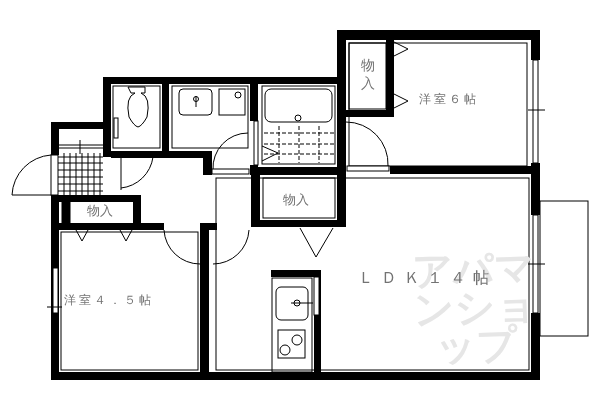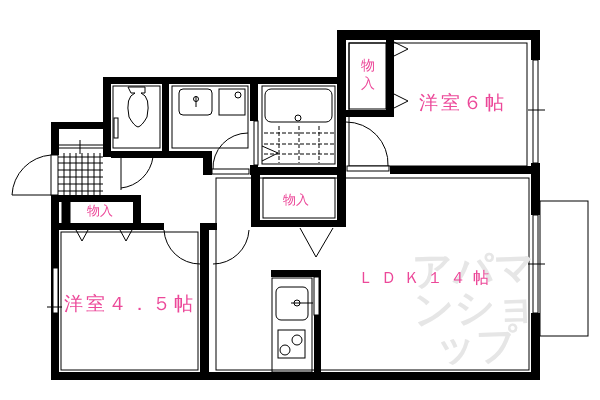--- a/index.html
+++ b/index.html
@@ -1,19 +1,19 @@
 <!DOCTYPE html>
 <html><head>
 <meta charset="utf-8">
 <style>
   html, body { margin: 0; padding: 0; background: #ffffff; }
   body { width: 600px; height: 400px; overflow: hidden; position: relative; font-family: "DejaVu Sans", sans-serif; }
   #plan { position: absolute; left: 0; top: 0; width: 600px; height: 400px; }
-  .lbl { position: absolute; color: #ec4899; white-space: nowrap; line-height: 1; }
-  .room-big { font-size: 19px; letter-spacing: 3px; }
+  .lbl { position: absolute; color: #737373; white-space: nowrap; line-height: 1; }
+  .room-big { font-size: 12px; letter-spacing: 3px; }
   .room-ldk { font-size: 16px; letter-spacing: 7px; }
   .closet { font-size: 13px; }
   .closet-v { font-size: 14px; width: 16px; text-align: center; line-height: 1.25; white-space: normal; word-break: break-all; }
   .wm { position: absolute; color: #e6e6e6; font-weight: bold; font-size: 40px; line-height: 0.95; width: 150px; text-align: center; transform: rotate(-2deg); }
 </style>
 </head>
 <body>
 
 <svg id="plan" viewBox="0 0 600 400" xmlns="http://www.w3.org/2000/svg">
   <g fill="#000" stroke="none">

